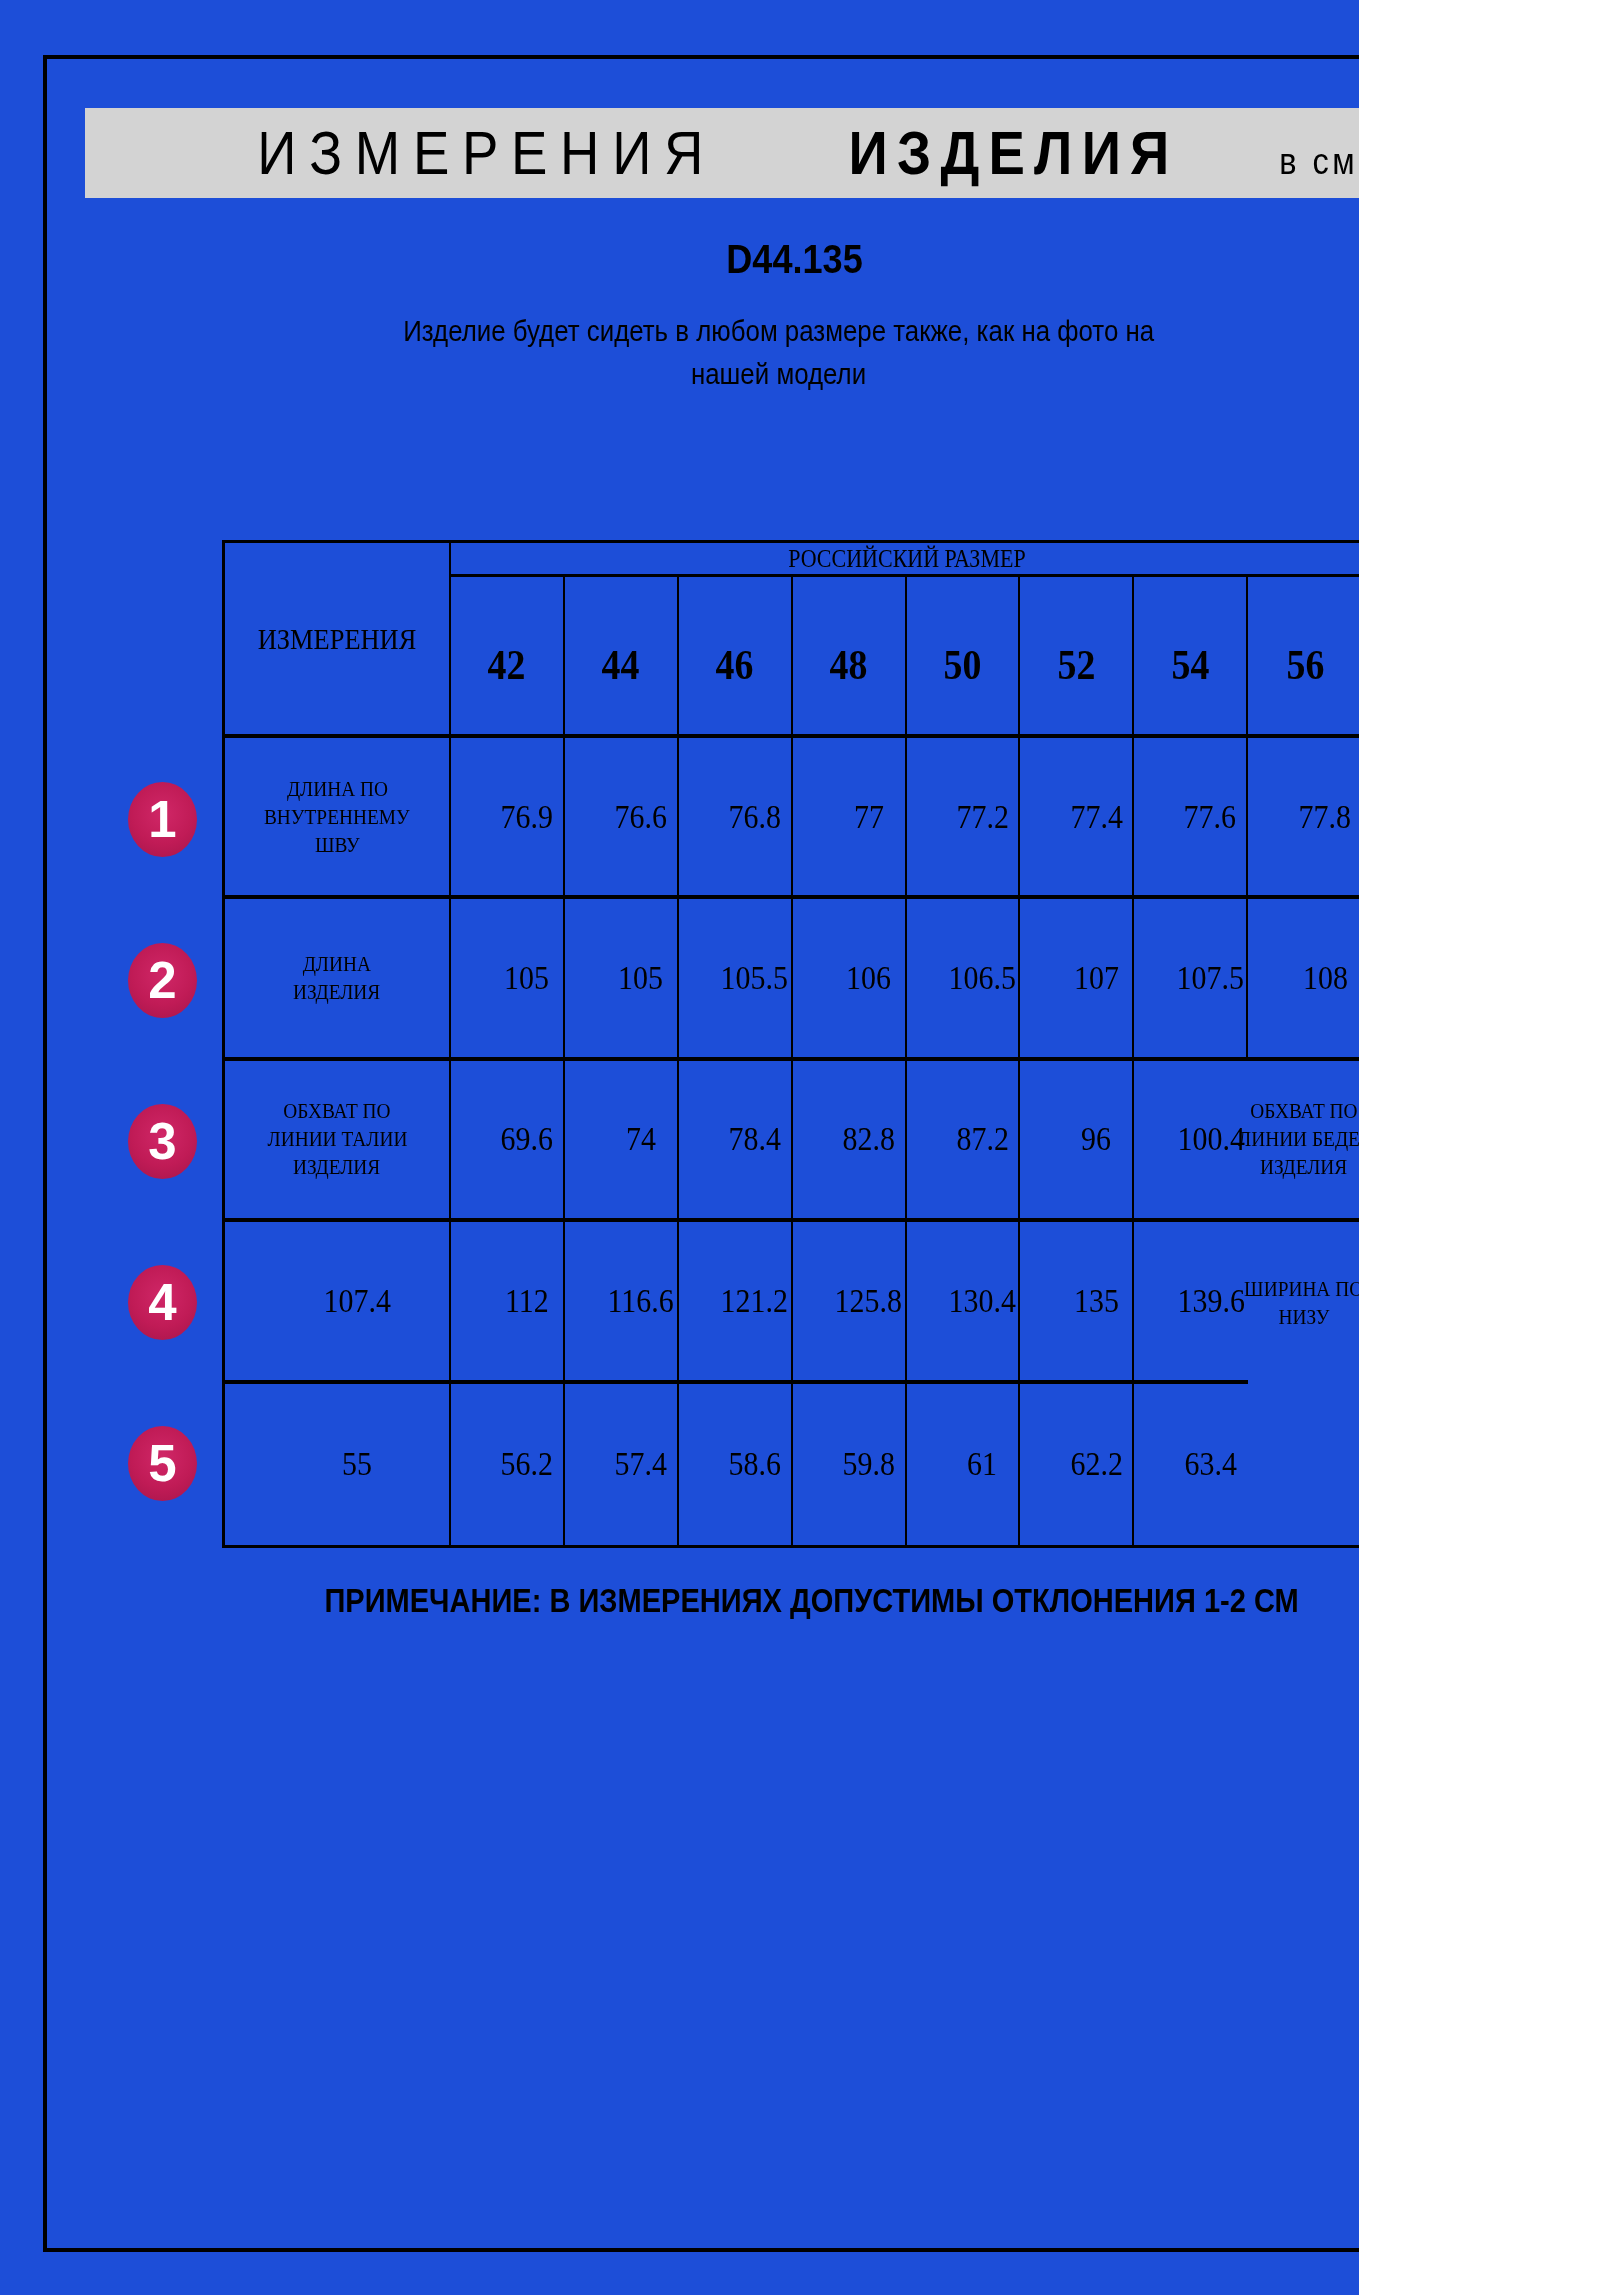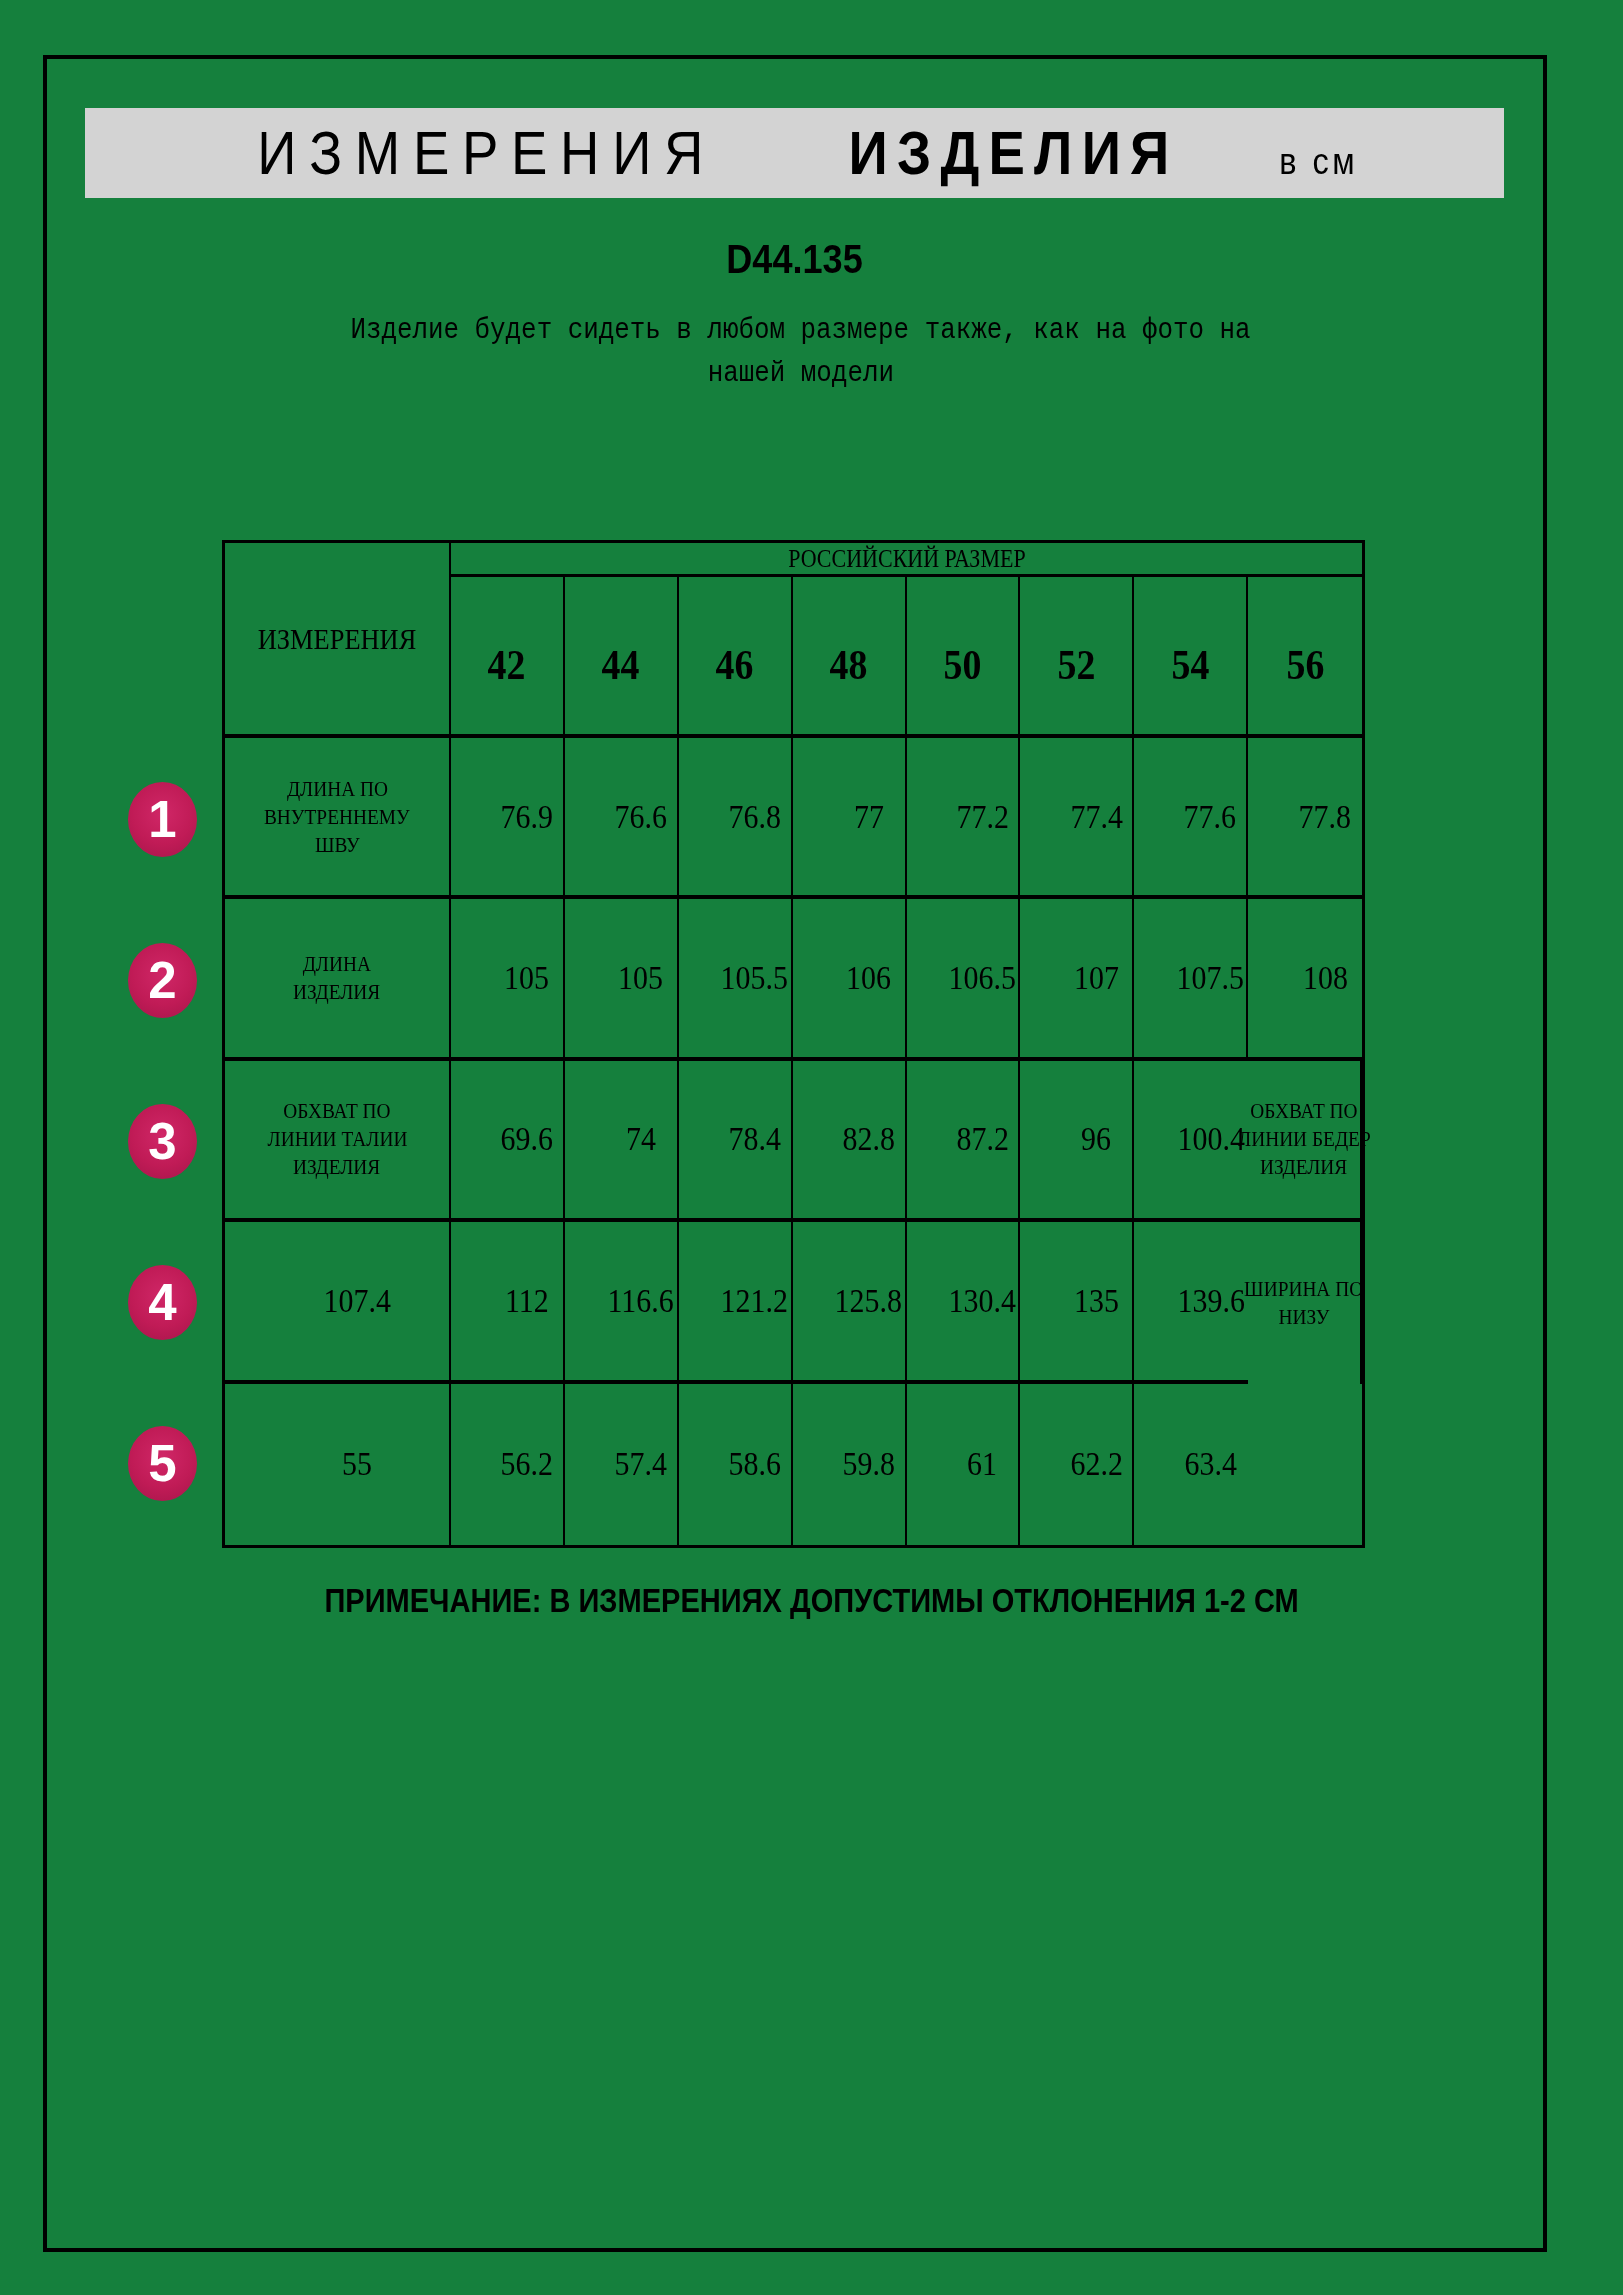--- a/index.html
+++ b/index.html
@@ -1,32 +1,32 @@
 <!DOCTYPE html>
 <html style="font-size:10.5px"><head>
 <meta charset="utf-8">
 <style>
   html,body{margin:0;padding:0;background:#ffffff;}
-  .page{position:relative;width:1623px;height:2295px;background:#15803d;overflow:hidden;
+  .page{position:relative;width:1359px;height:2295px;background:#1d4ed8;overflow:hidden;
         font-family:"Liberation Sans","DejaVu Sans",sans-serif;color:#000;}
   .frame{position:absolute;left:43px;top:55px;width:1504px;height:2197px;
          border:4.6px solid #000;box-sizing:border-box;}
   .cond{display:inline-block;transform:scaleX(.88);transform-origin:50% 50%;white-space:nowrap;}
 
   
   .titlebar{position:absolute;left:85px;top:108px;width:1419px;height:90px;
             background:#D3D3D3;display:flex;align-items:baseline;justify-content:center;}
   .title-w1{font-size:62px;font-weight:400;letter-spacing:14.4px;line-height:90px;}
   .title-w2{font-size:62px;font-weight:700;letter-spacing:10.5px;margin-left:79px;}
   .title-unit{font-size:37px;font-weight:400;letter-spacing:3.9px;margin-left:72px;}
 
   .model{position:absolute;left:85px;top:236px;width:1419px;text-align:center;
          font-size:41px;font-weight:700;}
-  .subtitle{position:absolute;left:91px;top:309px;width:1419px;text-align:center;
-            font-size:29.4px;line-height:43px;font-weight:400;font-family:Liberation Mono, monospace;}
+  .subtitle{position:absolute;left:69px;top:309px;width:1419px;text-align:center;
+            font-size:29.4px;line-height:43px;font-weight:400;}
 
   
   .sizetable{position:absolute;left:222px;top:540px;width:1143px;height:1008px;
              border:3.9px solid #000;box-sizing:border-box;
              display:grid;grid-template-columns:226px repeat(8,1fr);
              grid-template-rows:34px 161px repeat(5,1fr);}
   .c{display:flex;align-items:center;justify-content:center;box-sizing:border-box;
      text-align:center;min-width:0;min-height:0;font-family:Liberation Serif, serif;}
   .br{border-right:2.6px solid #000;}
   .bb{border-bottom:4.6px solid #000;}

